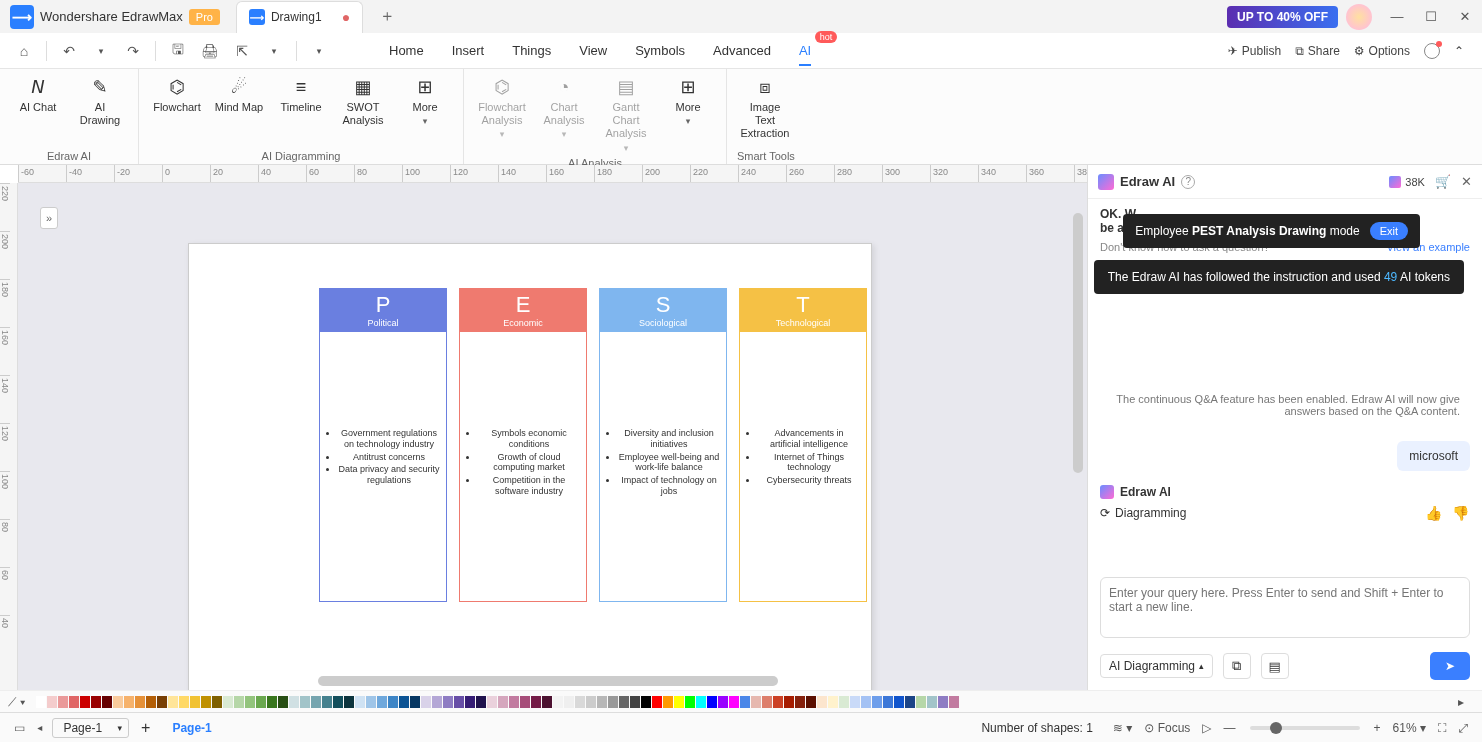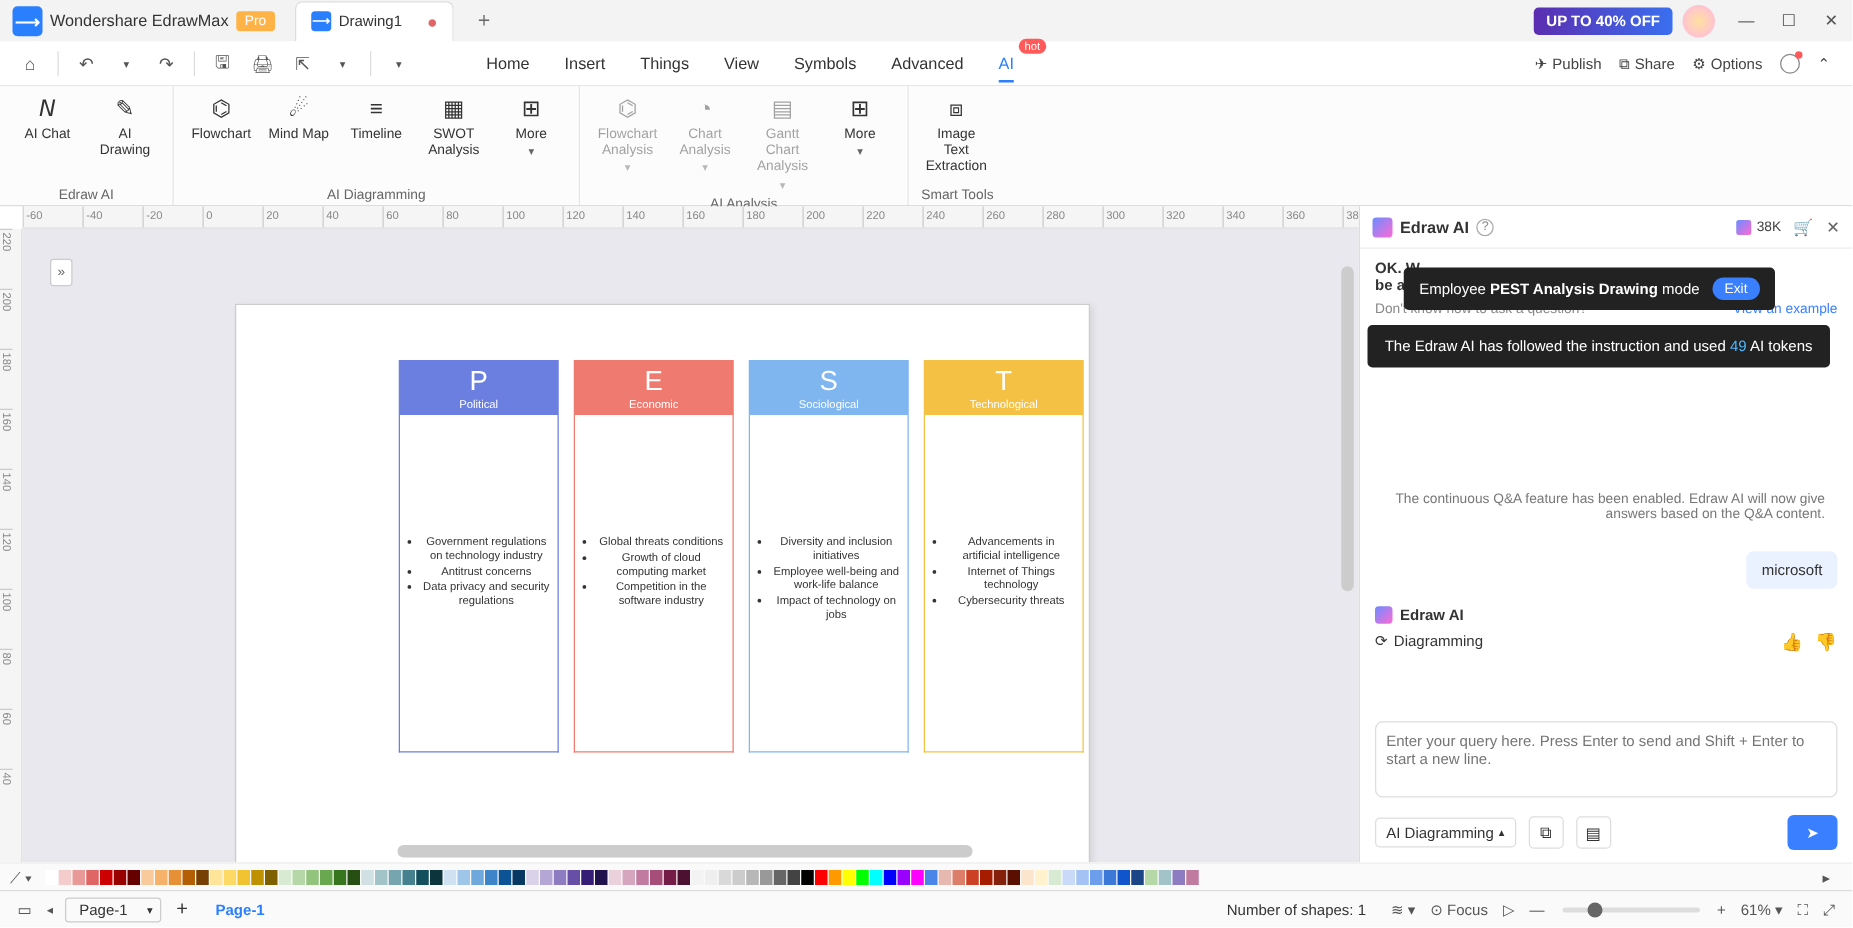--- a/index.html
+++ b/index.html
@@ -296,21 +296,21 @@
               </ul>
             </div>
           </div>
           <div class="pcol">
             <div class="phead" style="background: rgb(239, 122, 111);">
               <div class="big">E</div>
               <div class="sub">Economic</div>
             </div>
             <div class="pbody" style="border-color: rgb(239, 122, 111);">
               <ul>
-                <li>Global threats conditions</li>
+                <li>Symbols economic conditions</li>
                 <li>Growth of cloud computing market</li>
                 <li>Competition in the software industry</li>
               </ul>
             </div>
           </div>
           <div class="pcol">
             <div class="phead" style="background: rgb(127, 182, 239);">
               <div class="big">S</div>
               <div class="sub">Sociological</div>
             </div>

